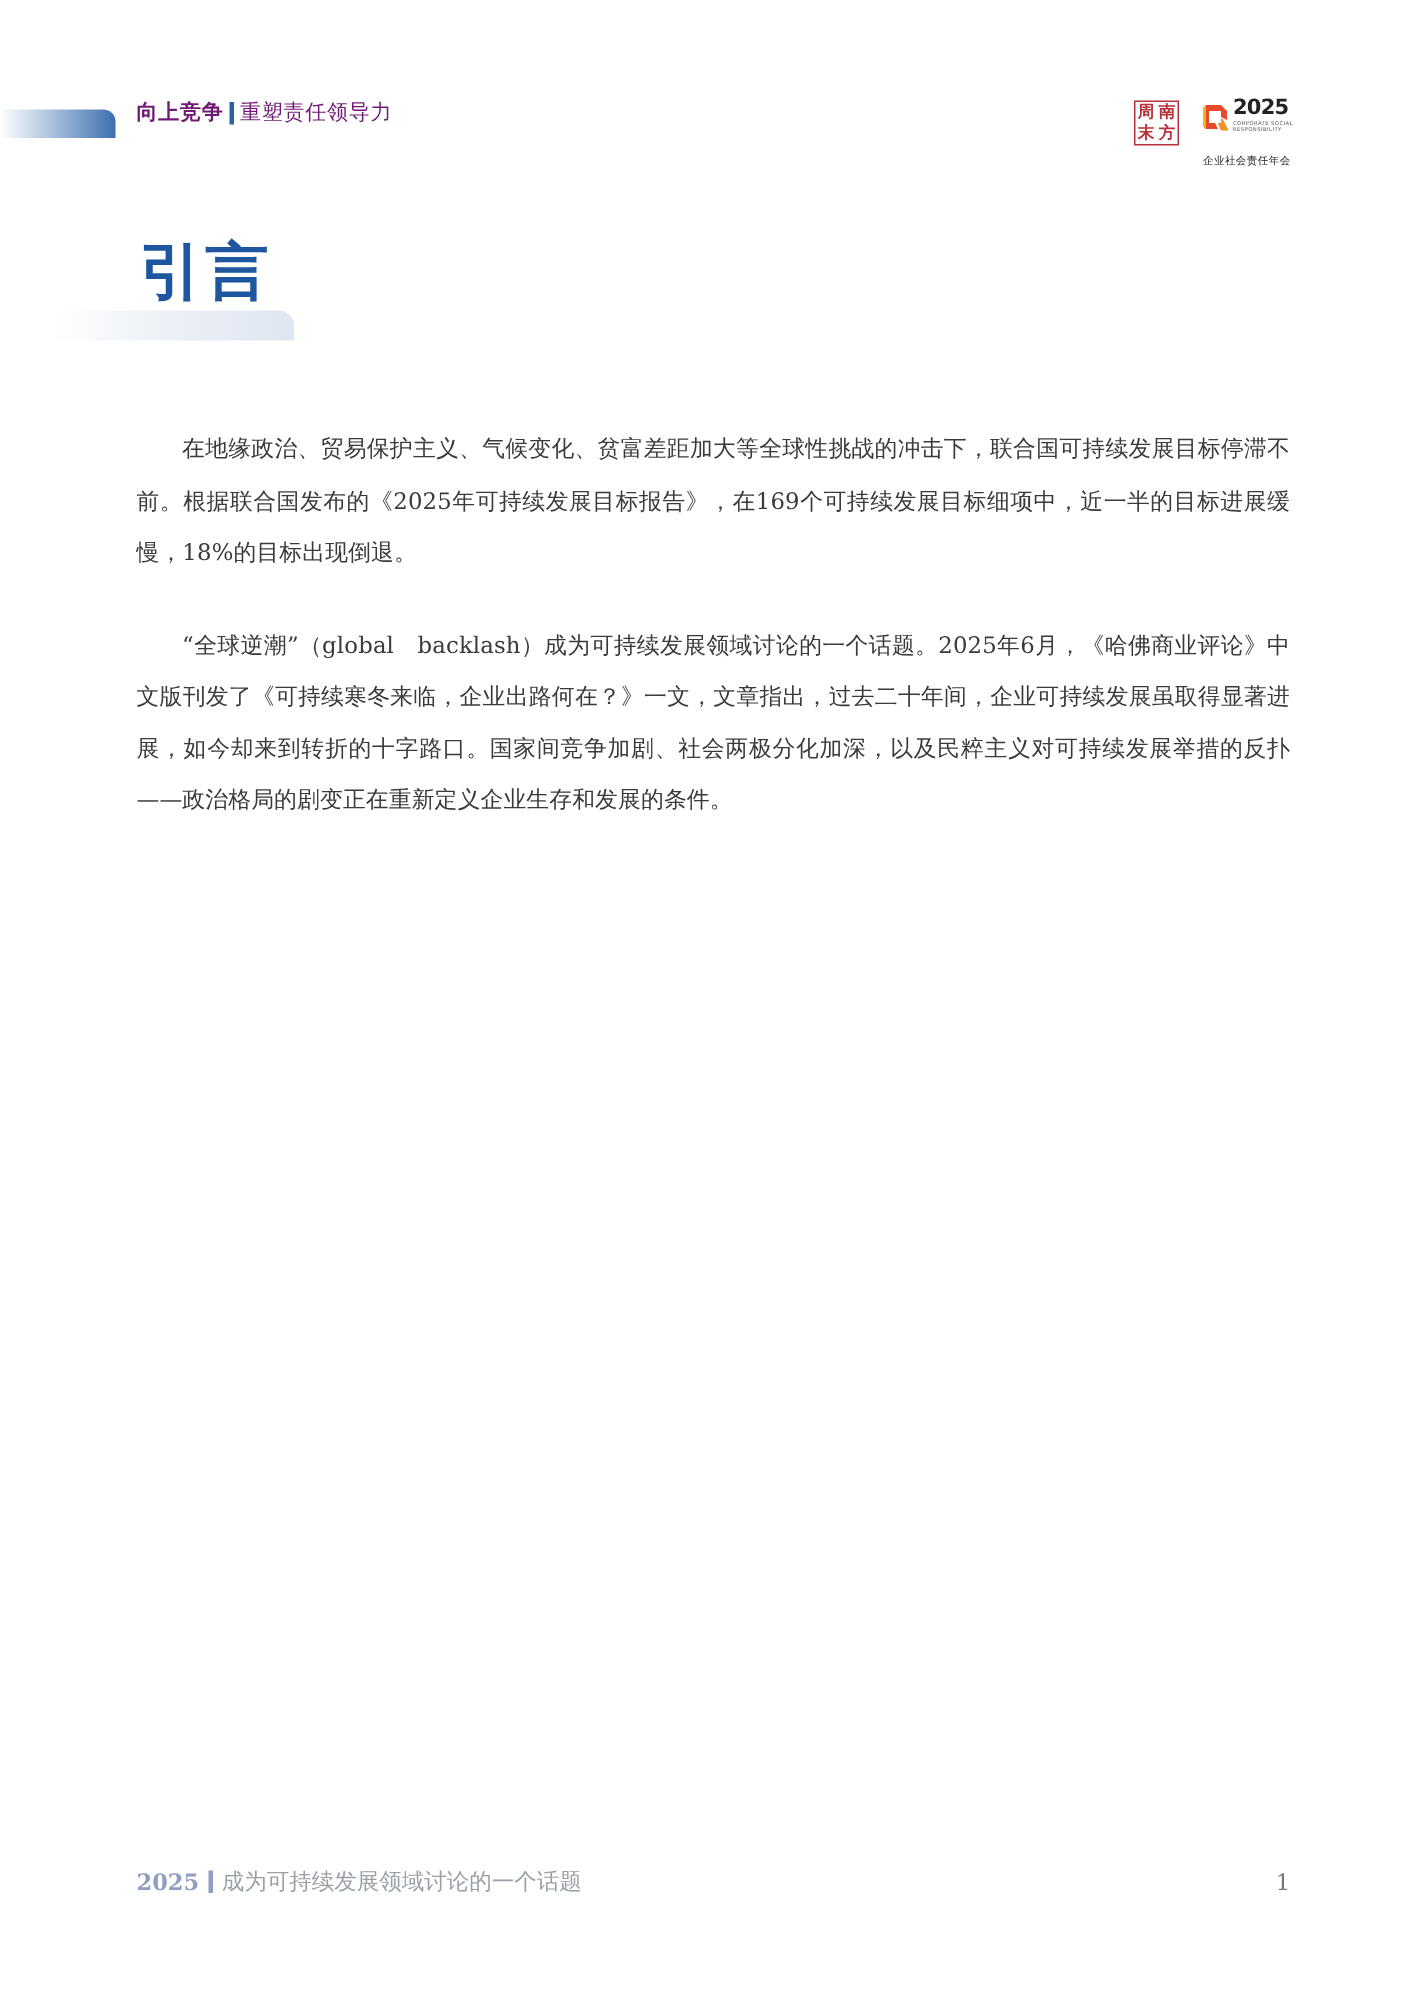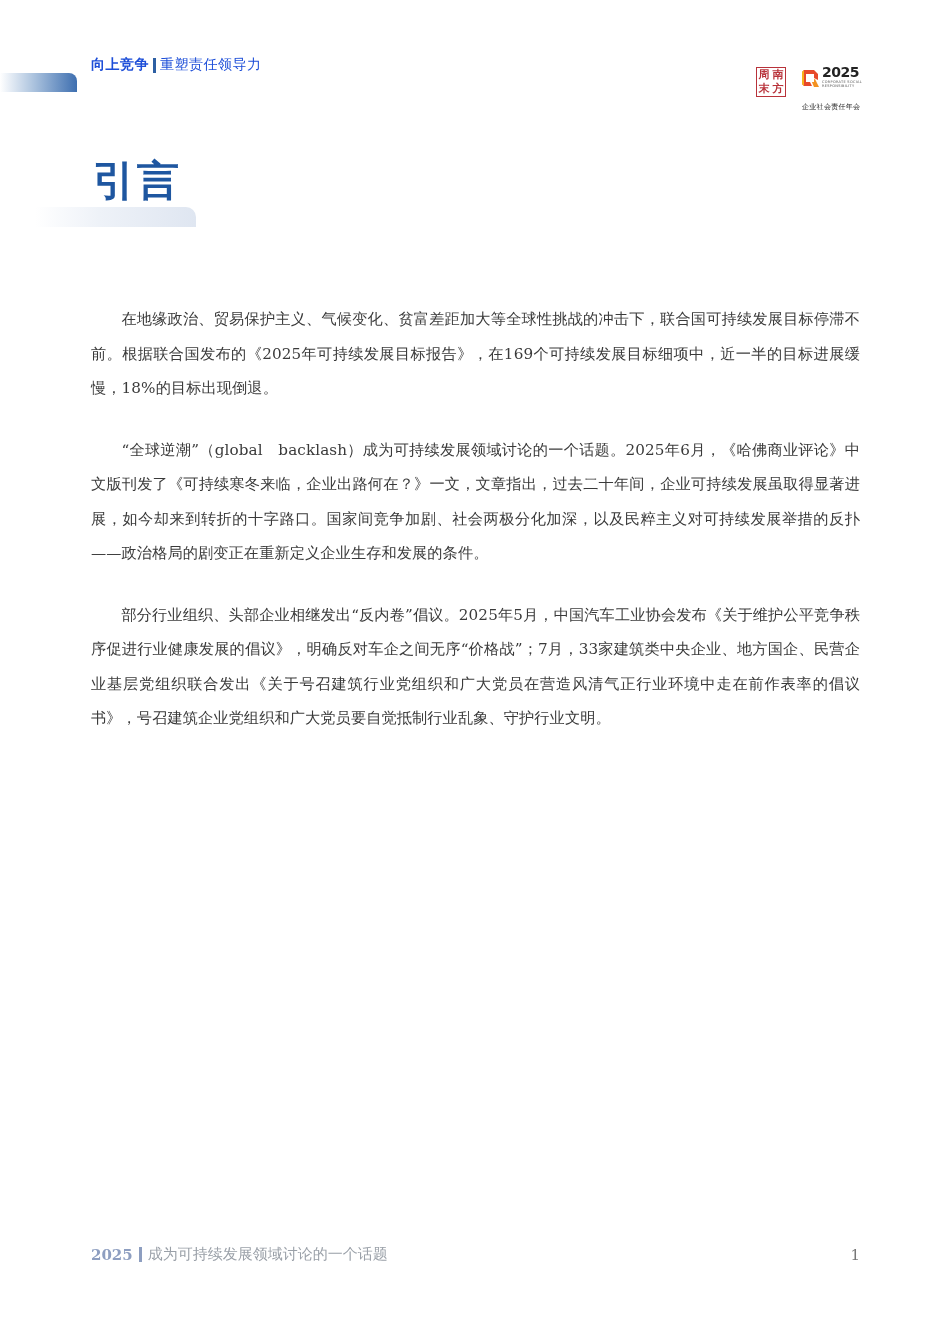--- a/index.html
+++ b/index.html
@@ -6,22 +6,22 @@
   body {
     width: 950px; height: 1344px; background: #ffffff; position: relative; overflow: hidden;
     font-family: "DejaVu Serif", "Liberation Serif", serif; color: #333;
   }
   .header-bar {
     position: absolute; left: 0; top: 73px; width: 77px; height: 19px;
     background: linear-gradient(to right, rgba(255,255,255,0) 0%, #a9c1dd 45%, #3e6fb0 100%);
     border-radius: 0 8px 0 0;
   }
   .header-title {
-    position: absolute; left: 91px; top: 55px; font-family: "DejaVu Sans", sans-serif;
-    font-size: 14px; color: #1d4ed8; display: flex; align-items: center; height: 20px; letter-spacing: 0.5px; text-align: right;
+    position: absolute; left: 91px; top: 65px; font-family: "DejaVu Sans", sans-serif;
+    font-size: 14px; color: #701a75; display: flex; align-items: center; height: 20px; letter-spacing: 0.5px; text-align: right;
   }
   .header-title .sep { display: inline-block; width: 3px; height: 15px; background: #2d5fa3; margin: 0 4px; }
   .header-title .main { font-weight: bold; }
   .logo-nf {
     position: absolute; left: 756px; top: 67px; width: 30px; height: 30px;
     border: 1.5px solid #b8323a; box-sizing: border-box; display: grid;
     grid-template-columns: 1fr 1fr; grid-template-rows: 1fr 1fr;
     font-family: "DejaVu Serif", serif; font-size: 11px; color: #b8323a; text-align: center; line-height: 13px;
     font-weight: bold;
   }
@@ -43,21 +43,21 @@
   }
   .section-bg {
     position: absolute; left: 35px; top: 207px; width: 161px; height: 20px;
     background: linear-gradient(to right, rgba(255,255,255,0) 0%, #eef2f8 40%, #dfe6f1 100%);
     border-radius: 0 10px 0 0;
   }
   .section-title {
     position: absolute; left: 93px; top: 153px; font-family: "DejaVu Sans", sans-serif; font-weight: bold;
     font-size: 42px; color: #1e56a0; letter-spacing: 2px; line-height: 56px;
   }
-  .content { position: absolute; left: 91px; top: 282px; width: 769px; margin-top: 20px; }
+  .content { position: absolute; left: 91px; top: 282px; width: 769px; }
   .para {
     font-size: 15.2px; line-height: 34.5px; color: #3a3a3a; text-indent: 2em; text-align: justify;
     margin: 0 0 27px 0; letter-spacing: 0.1px;
   }
   .footer {
     position: absolute; left: 91px; top: 1245px; width: 769px; display: flex; justify-content: space-between;
     align-items: center; font-size: 15px; color: #9aa0a8;
   }
   .footer .left { display: flex; align-items: center; }
   .footer .year { color: #8d9ec0; font-weight: bold; }
@@ -92,21 +92,20 @@
   <span class="tiny">CORPORATE SOCIAL RESPONSIBILITY</span>
   <span class="cn">企业社会责任年会</span>
 </div>
 
 <div class="section-bg"></div>
 <div class="section-title">引言</div>
 
 <div class="content">
   <p class="para">在地缘政治、贸易保护主义、气候变化、贫富差距加大等全球性挑战的冲击下，联合国可持续发展目标停滞不前。根据联合国发布的《2025年可持续发展目标报告》，在169个可持续发展目标细项中，近一半的目标进展缓慢，18%的目标出现倒退。</p>
   <p class="para">“全球逆潮”（global　backlash）成为可持续发展领域讨论的一个话题。2025年6月，《哈佛商业评论》中文版刊发了《可持续寒冬来临，企业出路何在？》一文，文章指出，过去二十年间，企业可持续发展虽取得显著进展，如今却来到转折的十字路口。国家间竞争加剧、社会两极分化加深，以及民粹主义对可持续发展举措的反扑——政治格局的剧变正在重新定义企业生存和发展的条件。</p>
-  <p class="para">部分行业组织、头部企业相继发出“反内卷”倡议。2025年5月，中国汽车工业协会发布《关于维护公平竞争秩序促进行业健康发展的倡议》，明确反对车企之间无序“价格战”；7月，33家建筑类中央企业、地方国企、民营企业基层党组织联合发出《关于号召建筑行业党组织和广大党员在营造风清气正行业环境中走在前作表率的倡议书》，号召建筑企业党组织和广大党员要自觉抵制行业乱象、守护行业文明。</p>
 </div>
 
 <div class="footer">
   <div class="left">
     <span class="year">2025</span>
     <span class="sep"></span>
     <span>成为可持续发展领域讨论的一个话题</span>
   </div>
   <span class="page">1</span>
 </div>

